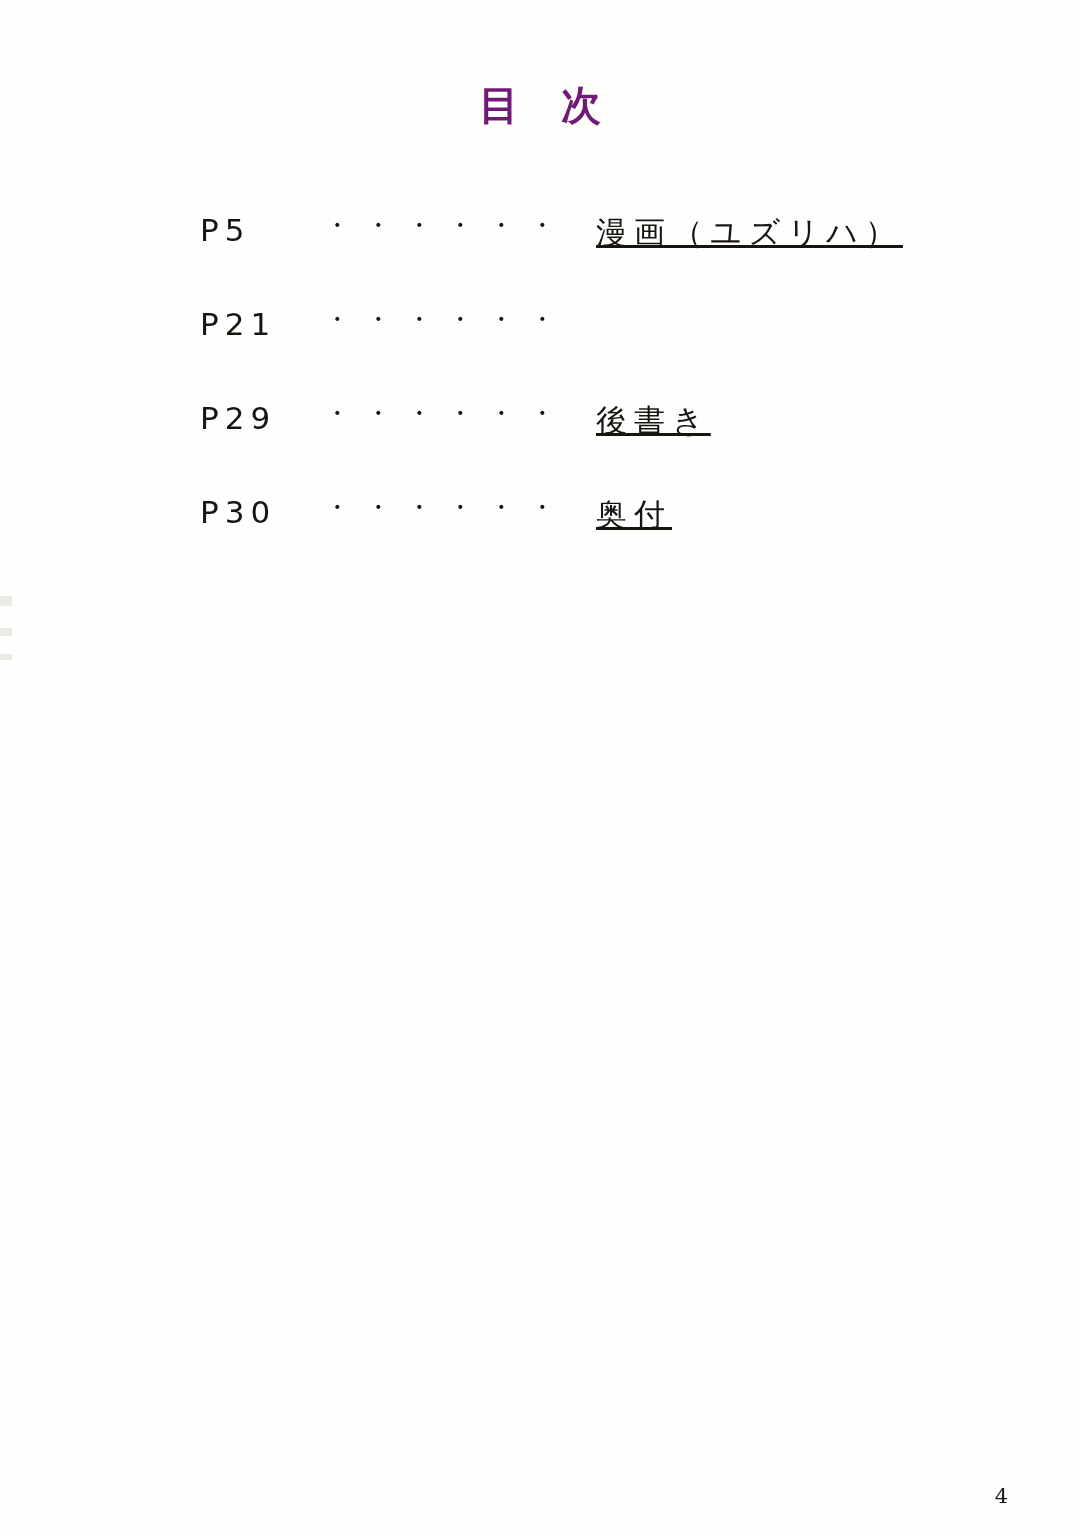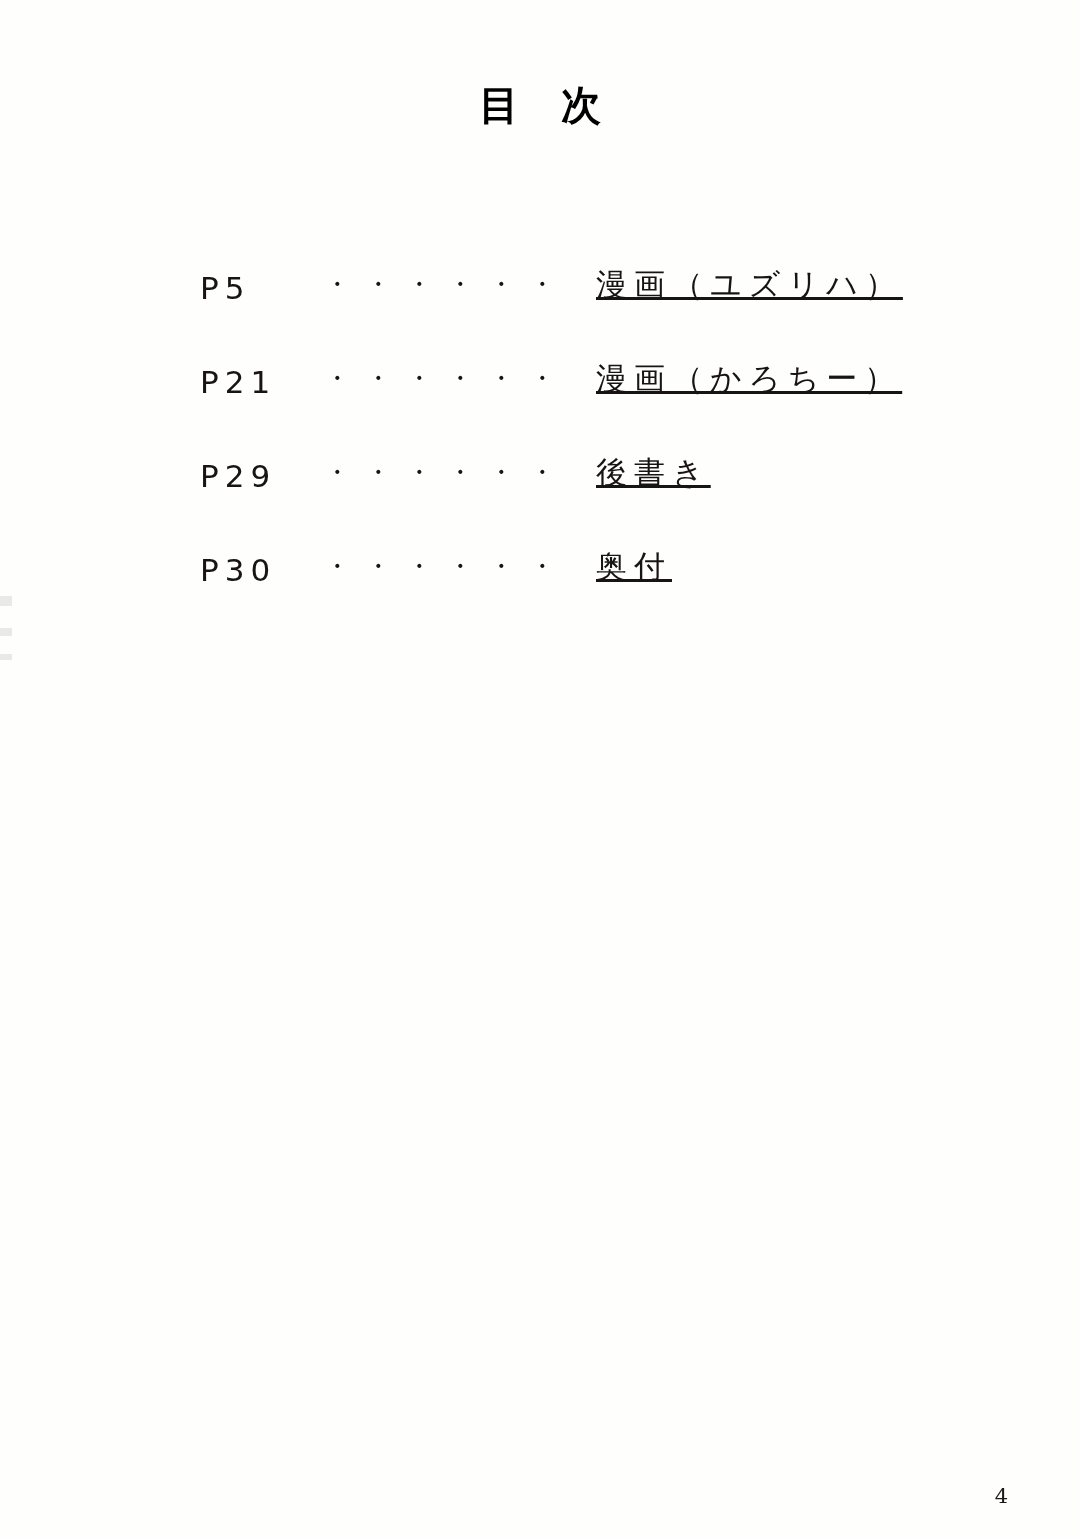--- a/index.html
+++ b/index.html
@@ -35,35 +35,35 @@
 
   .toc-title {
     position: absolute;
     top: 78px;
     left: 0;
     right: 0;
     text-align: center;
     font-size: 40px;
     letter-spacing: 14px;
     text-indent: 14px;
-    color: #000000;
+    color: #701a75;
     font-weight: 600;
     font-family: "DejaVu Sans", sans-serif;
   }
 
   .toc-list {
     position: absolute;
     top: 212px;
     left: 200px;
     right: 120px;
   }
 
   .toc-row {
     display: flex;
-    align-items: flex-end;
+    align-items: flex-start;
     height: 94px;
     font-size: 31px;
     color: #171412;
     white-space: nowrap;
   }
 
   .toc-page {
     letter-spacing: 6px;
     font-size: 31px;
     min-width: 118px;
@@ -124,21 +124,20 @@
 
     <div class="toc-row">
       <span class="toc-page">P5</span>
       <span class="toc-dots">・・・・・・</span>
       <span class="toc-label">漫画（ユズリハ）</span>
     </div>
 
     <div class="toc-row">
       <span class="toc-page">P21</span>
       <span class="toc-dots">・・・・・・</span>
-      <span class="toc-label">漫画（かろちー）</span>
     </div>
 
     <div class="toc-row">
       <span class="toc-page">P29</span>
       <span class="toc-dots">・・・・・・</span>
       <span class="toc-label">後書き</span>
     </div>
 
     <div class="toc-row">
       <span class="toc-page">P30</span>

